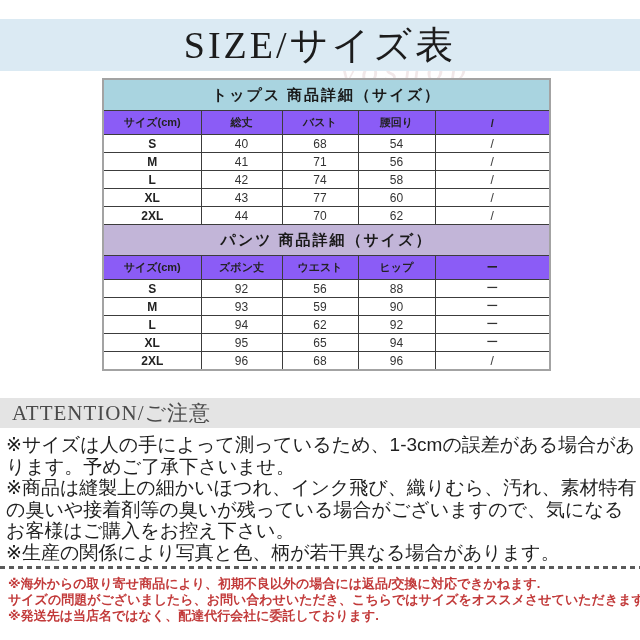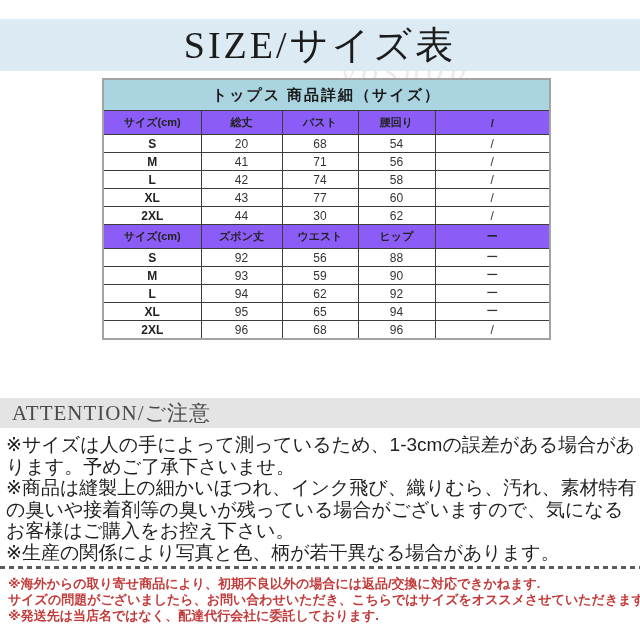--- a/index.html
+++ b/index.html
@@ -174,21 +174,21 @@
         </tr>
         <tr>
           <th>サイズ(cm)</th>
           <th>総丈</th>
           <th>バスト</th>
           <th>腰回り</th>
           <th>/</th>
         </tr>
         <tr>
           <td class="size-cell">S</td>
-          <td class="value-cell">20</td>
+          <td class="value-cell">40</td>
           <td class="value-cell">68</td>
           <td class="value-cell">54</td>
           <td class="value-cell">/</td>
         </tr>
         <tr>
           <td class="size-cell">M</td>
           <td class="value-cell">41</td>
           <td class="value-cell">71</td>
           <td class="value-cell">56</td>
           <td class="value-cell">/</td>
@@ -203,23 +203,26 @@
         <tr>
           <td class="size-cell">XL</td>
           <td class="value-cell">43</td>
           <td class="value-cell">77</td>
           <td class="value-cell">60</td>
           <td class="value-cell">/</td>
         </tr>
         <tr>
           <td class="size-cell">2XL</td>
           <td class="value-cell">44</td>
-          <td class="value-cell">30</td>
+          <td class="value-cell">70</td>
           <td class="value-cell">62</td>
           <td class="value-cell">/</td>
+        </tr>
+        <tr>
+          <td colspan="5" class="section-header" style="background: rgb(194, 181, 216);">パンツ 商品詳細（サイズ）</td>
         </tr>
         <tr>
           <th>サイズ(cm)</th>
           <th>ズボン丈</th>
           <th>ウエスト</th>
           <th>ヒップ</th>
           <th>ー</th>
         </tr>
         <tr>
           <td class="size-cell">S</td>

